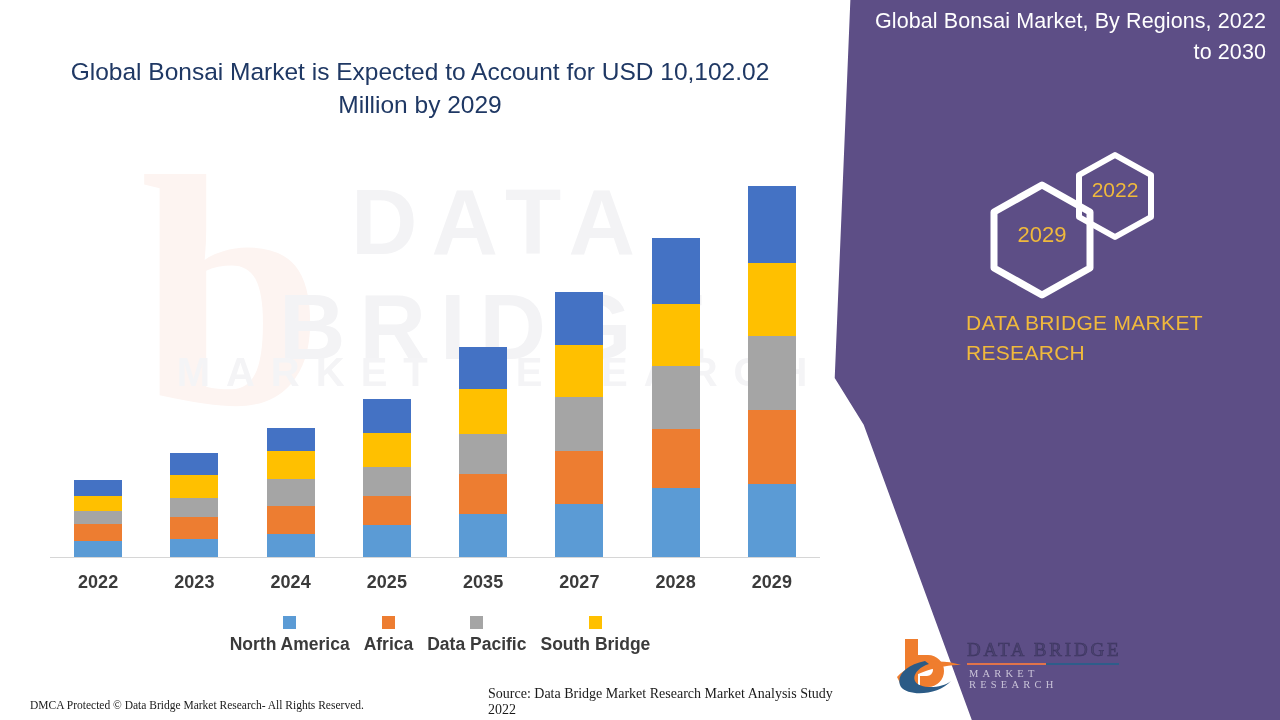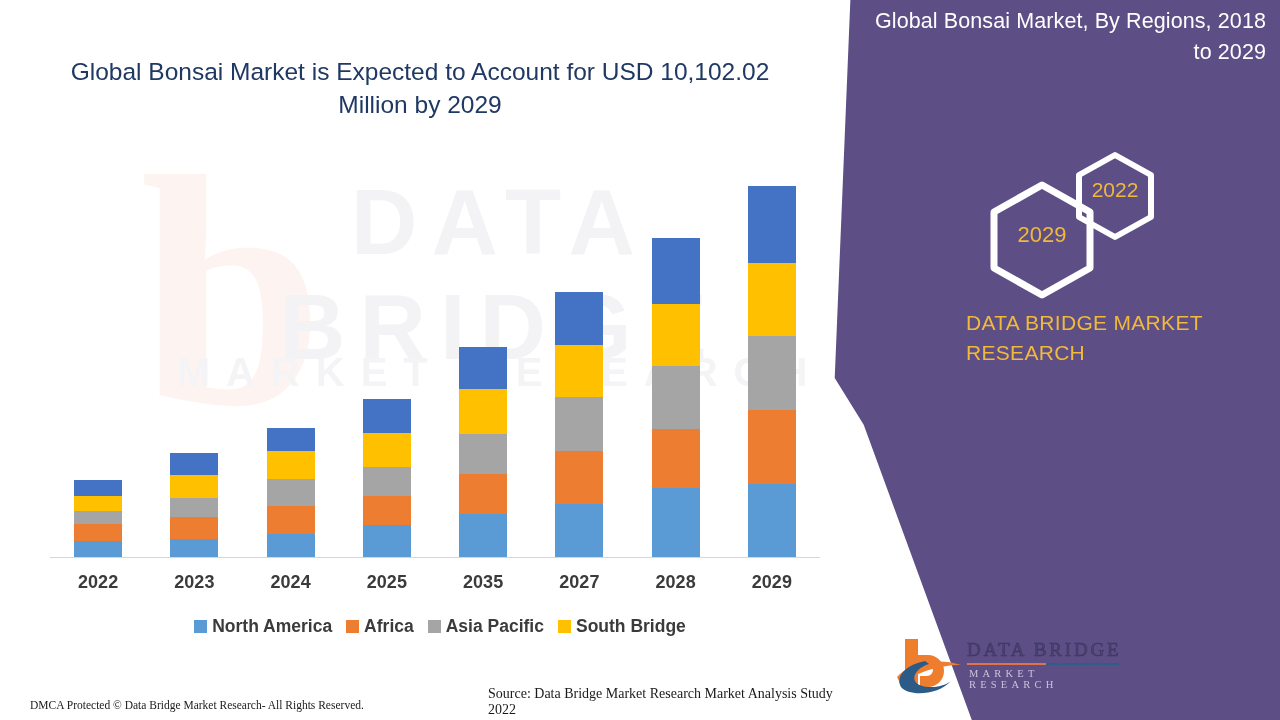--- a/index.html
+++ b/index.html
@@ -107,21 +107,21 @@
     display:flex; justify-content:space-around;
   }
   .xlabel{
     width:48px; text-align:center; font-size:18px; font-weight:700; color:#3b3b3b;
   }
 
   .legend{
     position:absolute; left:50px; top:616px; width:780px;
     display:flex; justify-content:center; align-items:center; gap:14px;
   }
-  .legend-item{ display:flex; align-items:center; gap:5px; }
+  .legend-item{ display:flex; align-items:center; gap:5px;flex-direction:column; }
   .legend-swatch{ width:13px; height:13px; display:block; }
   .legend-label{ font-size:17.5px; font-weight:700; color:#3b3b3b; white-space:nowrap; }
 
   .footer-left{
     position:absolute; left:30px; top:684px;
     font-size:11.5px; color:#1a1a1a;
     font-family:"Liberation Serif", serif;
     margin-top:15px;
   }
   .footer-right{
@@ -220,35 +220,35 @@
       <div class="legend-item">
         <span class="legend-swatch" style="background: rgb(91, 155, 213);"></span>
         <span class="legend-label">North America</span>
       </div>
       <div class="legend-item">
         <span class="legend-swatch" style="background: rgb(237, 125, 49);"></span>
         <span class="legend-label">Africa</span>
       </div>
       <div class="legend-item">
         <span class="legend-swatch" style="background: rgb(165, 165, 165);"></span>
-        <span class="legend-label">Asia Pacific</span>
+        <span class="legend-label">Data Pacific</span>
       </div>
       <div class="legend-item">
         <span class="legend-swatch" style="background: rgb(255, 192, 0);"></span>
         <span class="legend-label">South Bridge</span>
       </div>
     </div>
 
   <div class="footer-left">DMCA Protected © Data Bridge Market Research- All Rights Reserved.</div>
   <div class="footer-right">Source: Data Bridge Market Research Market Analysis Study 2022</div>
 </div>
 
 <div class="purple-panel"></div>
 
-<div class="panel-title" style="z-index:3;">Global Bonsai Market, By Regions, 2018 to 2029</div>
+<div class="panel-title" style="z-index:3;">Global Bonsai Market, By Regions, 2022 to 2030</div>
 
 <div class="hex-wrap" style="z-index:3;">
   <div class="hex hex-2022">
     <svg width="86" height="96" viewBox="0 0 86 96">
       <polygon points="43,5 79,25 79,67 43,87 7,67 7,25" fill="none" stroke="#ffffff" stroke-width="6" stroke-linejoin="round"></polygon>
     </svg>
     <div class="hex-label">2022</div>
   </div>
   <div class="hex hex-2029">
     <svg width="112" height="122" viewBox="0 0 112 122">

